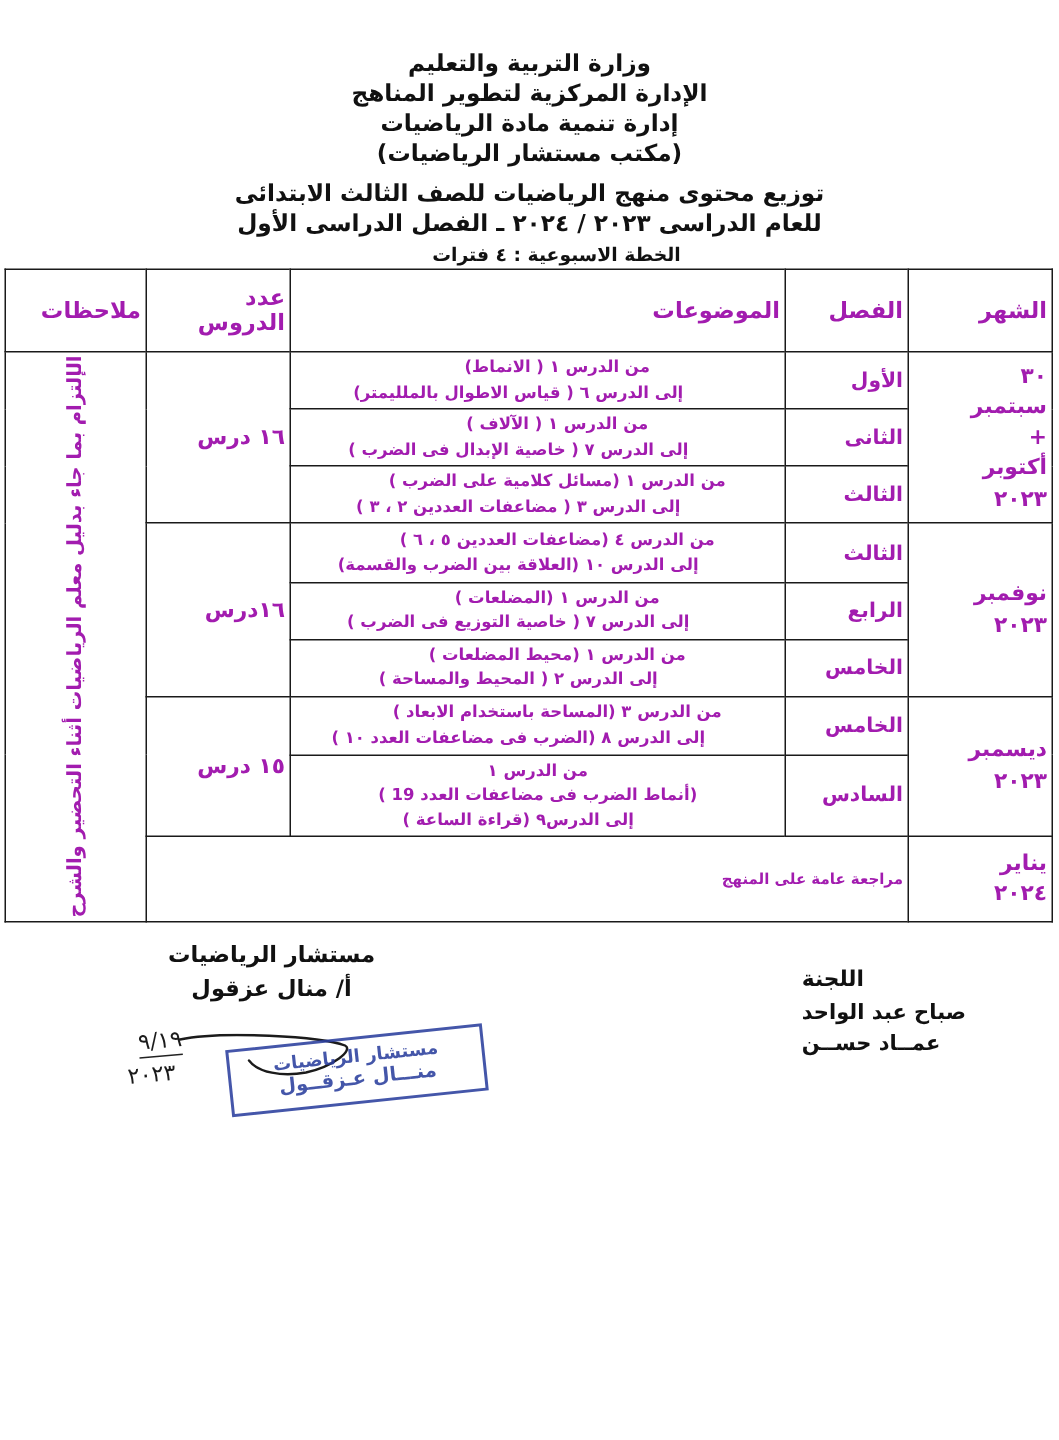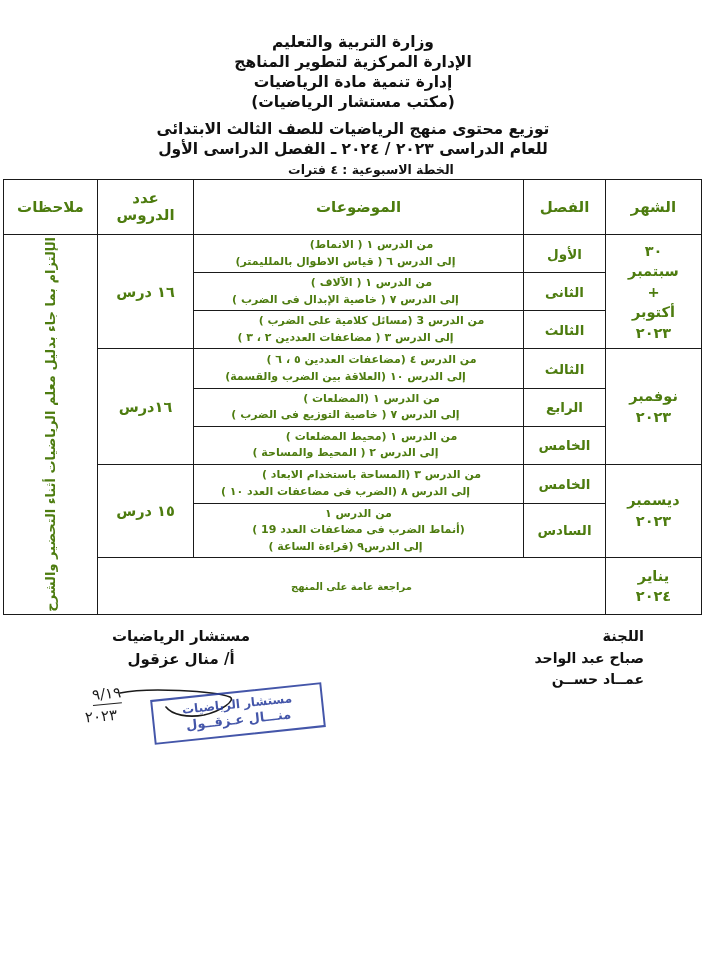--- a/index.html
+++ b/index.html
@@ -54,24 +54,23 @@
     padding: 0 4px;
   }
   table.sched {
     width: 698px;
     border-collapse: collapse;
     table-layout: fixed;
     margin: 0 auto;
   }
   table.sched td, table.sched th {
     border: 1.6px solid #1a1a1a;
-    text-align: center;
     vertical-align: middle;
     font-weight: bold;
-    color: #4d7c0f;
+    color: #a21caf;
     padding: 2px 3px;
   }
   .col-month   { width: 96px; }
   .col-chapter { width: 82px; }
   .col-topics  { width: 330px; }
   .col-count   { width: 96px; }
   .col-notes   { width: 94px; }
 
   thead td {
     height: 50px;
@@ -126,23 +125,23 @@
   }
 
   
   .footer {
     position: relative;
     margin-top: 10px;
     height: 160px;
   }
   .footer-committee {
     position: absolute;
-    top: 0;
+    top: 17px;
     right: 62px;
-    text-align: right;
+    text-align: left;
     line-height: 1.55;
   }
   .footer-committee .fc-title {
     font-size: 14.5px;
     font-weight: bold;
   }
   .footer-committee .fc-name {
     font-size: 14px;
     font-weight: bold;
   }
@@ -263,21 +262,21 @@
       <tr>
         <td class="chapter-cell">الثانى</td>
         <td class="topics-cell">
           <span class="t-line from">من الدرس ١ ( الآلاف )</span>
           <span class="t-line to">إلى الدرس ٧ ( خاصية الإبدال فى الضرب )</span>
         </td>
       </tr>
       <tr>
         <td class="chapter-cell">الثالث</td>
         <td class="topics-cell">
-          <span class="t-line from">من الدرس 3 (مسائل كلامية على الضرب )</span>
+          <span class="t-line from">من الدرس ١ (مسائل كلامية على الضرب )</span>
           <span class="t-line to">إلى الدرس ٣ ( مضاعفات العددين ٢ ، ٣ )</span>
         </td>
       </tr>
 
       <tr>
         <td class="month-cell" rowspan="3">
           <span>نوفمبر</span><br>
           <span>٢٠٢٣</span>
         </td>
         <td class="chapter-cell">الثالث</td>

